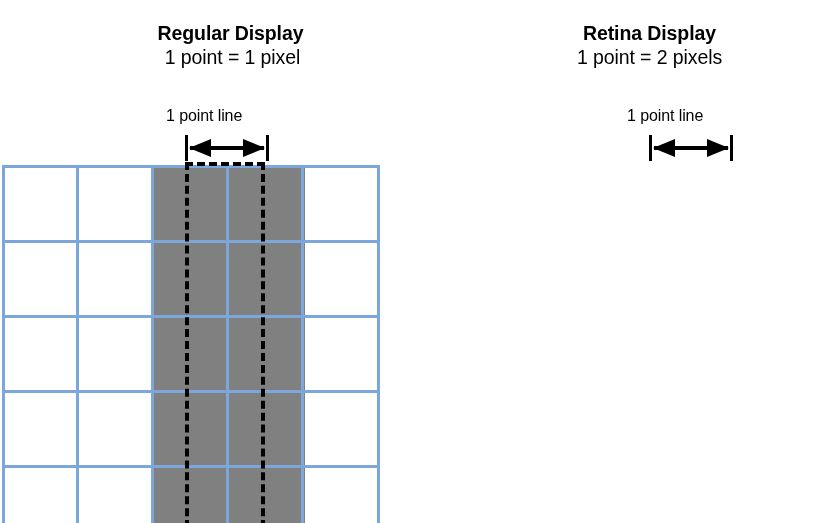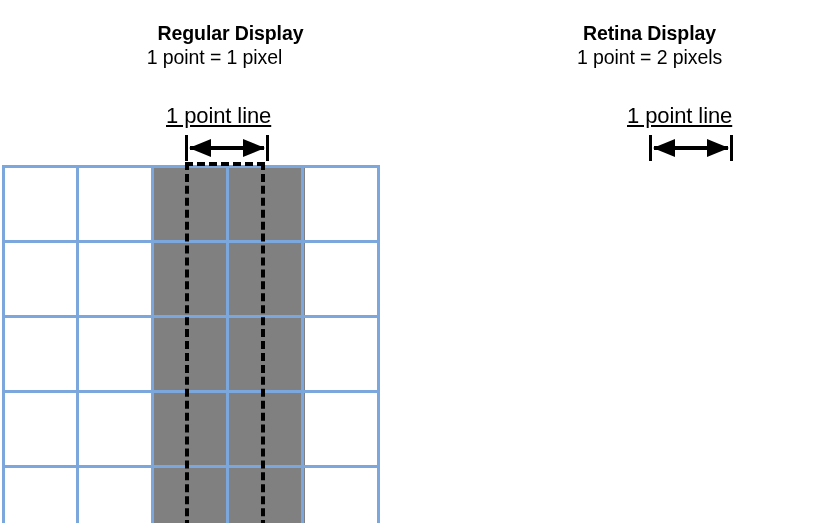--- a/index.html
+++ b/index.html
@@ -42,30 +42,29 @@
   .subtitle {
     position: absolute;
     left: 0;
     width: 100%;
     text-align: center;
     font-weight: normal;
     font-size: 19.5px;
     line-height: 22px;
     letter-spacing: -0.1px;
   }
-  .panel.left  .subtitle { top: 26px; padding-left: 10px; }
+  .panel.left  .subtitle { top: 26px; padding-left: 28px; }
   .panel.right .subtitle { top: 26px; padding-left: 14px; }
 
   .dim-label {
     position: absolute;
-    font-size: 22px;
+    font-size: 16px;
     line-height: 22px;
     white-space: nowrap;
     letter-spacing: -0.1px;
-    text-decoration: underline;
   }
   .panel.left  .dim-label { left: 166px; top: 85px; }
   .panel.right .dim-label { left: 196px; top: 85px; }
 
   
   .dim-arrow {
     position: absolute;
     height: 26px;
   }
   .panel.left  .dim-arrow { left: 185px; top: 115px; width: 84px; }

